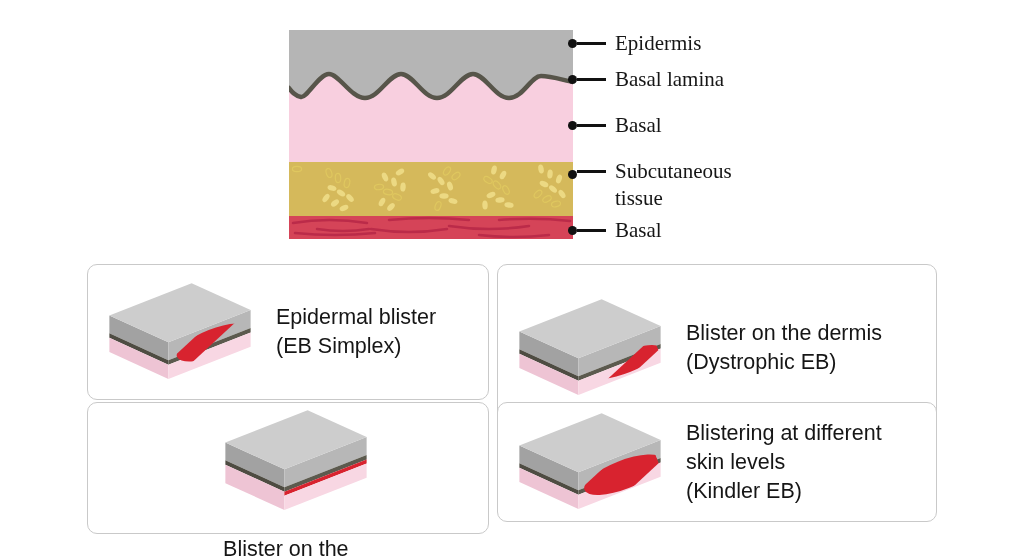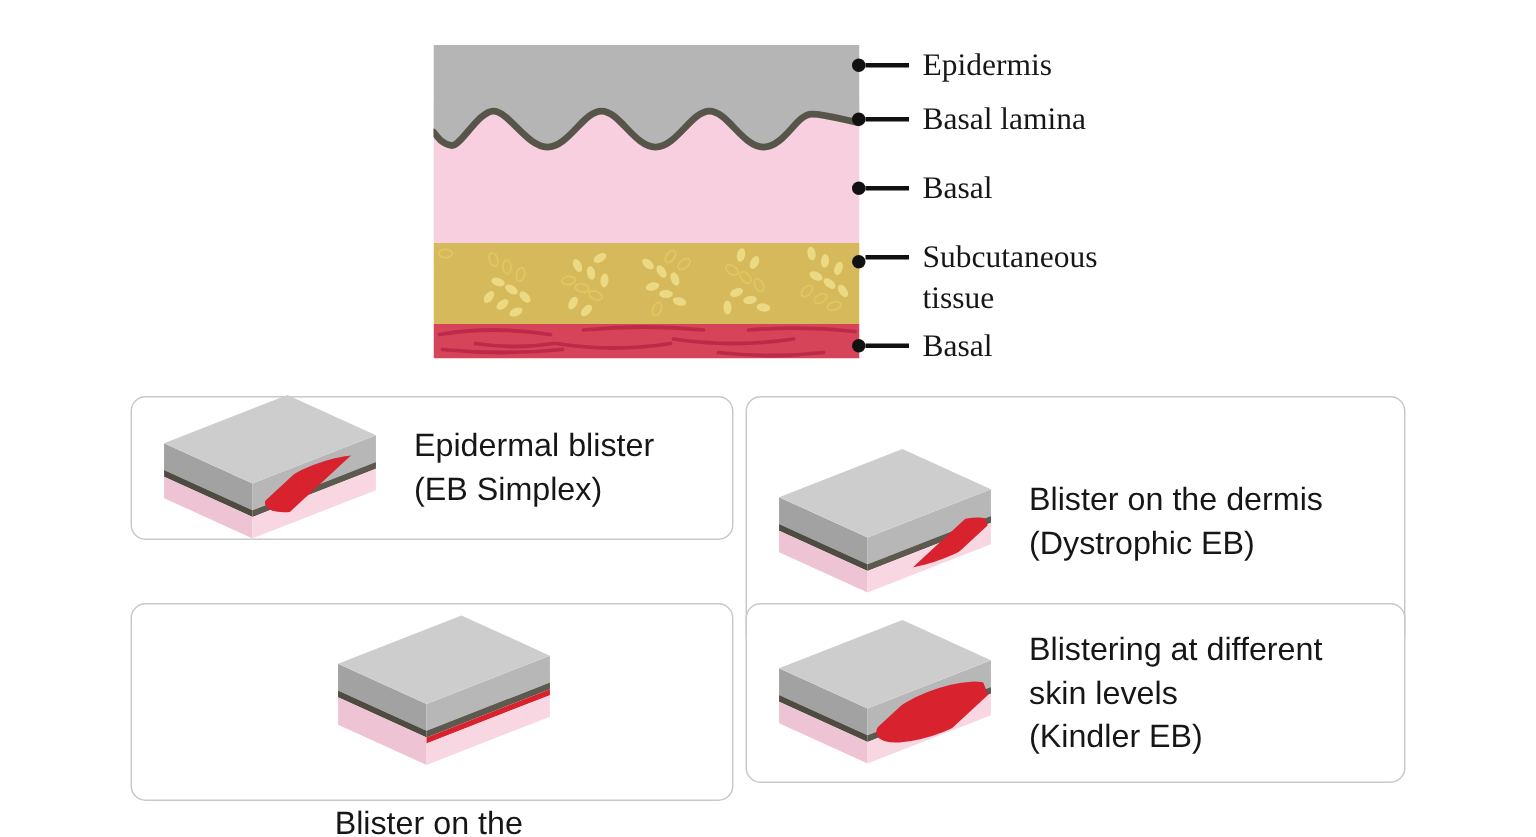--- a/index.html
+++ b/index.html
@@ -18,21 +18,21 @@
   .dot{width:9px;height:9px;border-radius:50%;background:#111;flex:0 0 auto;}
   .lead{width:29px;height:2.5px;background:#111;flex:0 0 auto;margin-right:9px;}
   .lbl-0{top:30px}.lbl-1{top:66px}.lbl-2{top:112px}.lbl-3{top:158px}.lbl-4{top:217px}
   .label-text{white-space:normal;}
   .label-row.two-line .label-text{max-width:165px;}
   
   .card{
     position:absolute;background:#fff;border:1.5px solid #c9c9c9;border-radius:10px;
     display:flex;align-items:center;padding-left:16px;box-sizing:border-box;gap:20px;
   }
-  .card-1{left:87px;top:264px;width:402px;height:96px;}
+  .card-1{left:87px;top:264px;width:402px;height:136px;}
   .card-2{left:497px;top:264px;width:440px;height:168px;}
   .card-3{left:87px;top:402px;width:402px;height:132px;flex-direction:column;}
   .card-4{left:497px;top:402px;width:440px;height:120px;}
   .card-title{font-size:21.5px;line-height:29px;white-space:pre-line;}
   .block-svg{flex:0 0 auto;}
 </style>
 </head>
 <body>
 
 <svg class="skin-diagram" width="284" height="209" viewBox="0 0 284 209">

